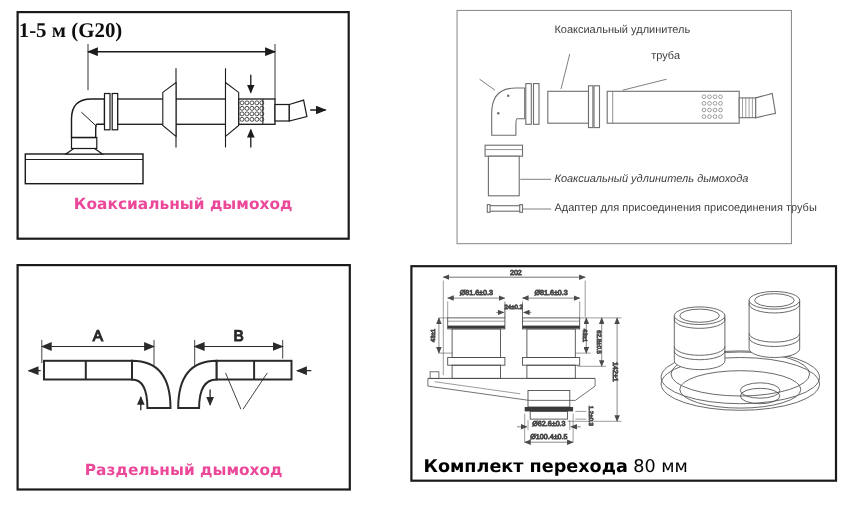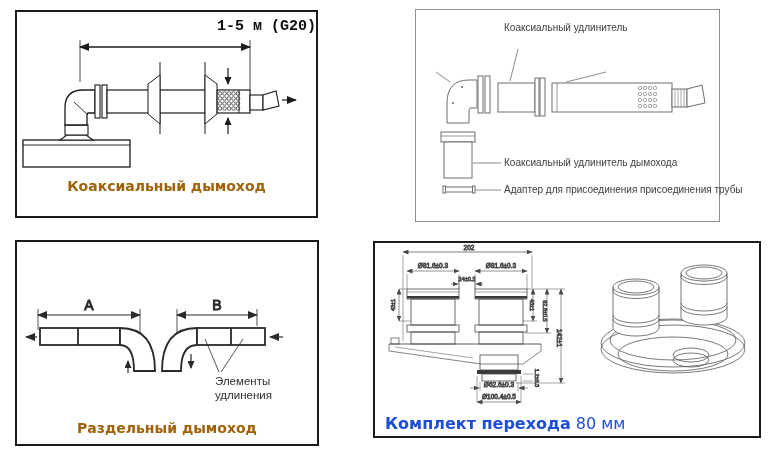--- a/index.html
+++ b/index.html
@@ -7,34 +7,34 @@
   .page { position:relative; width:778px; height:460px; background:#ffffff; overflow:hidden;
           font-family:"Liberation Sans", sans-serif; }
   .panel { position:absolute; background:#ffffff; }
   #panel-coaxial   { left:15px;  top:10px;  width:303px; height:208px; border:2px solid #1b1b1b; }
   #panel-components{ left:415px; top:9px;   width:305px; height:213px; border:1px solid #8f8f8f; }
   #panel-separate  { left:15px;  top:240px; width:304px; height:206px; border:2px solid #1b1b1b; }
   #panel-transition{ left:373px; top:241px; width:388px; height:197px; border:2px solid #1b1b1b; }
   svg.draw { position:absolute; left:0; top:0; display:block; }
   svg text { font-family:"Liberation Sans", sans-serif; }
 
-  .p1-title { position:absolute; top:6px; left:0; width:100%; text-align:right;
-              font-family:Liberation Mono, monospace; font-weight:bold; font-size:15px; color:#0d0d0d; }
+  .p1-title { position:absolute; top:6px; left:0; width:100%; text-align:left;
+              font-family:Liberation Serif, serif; font-weight:bold; font-size:19px; color:#0d0d0d; }
   .caption  { position:absolute; left:0; width:100%; text-align:center;
-              font-family:"DejaVu Sans", sans-serif; font-weight:bold; font-size:14px; color:#a16207; }
+              font-family:"DejaVu Sans", sans-serif; font-weight:bold; font-size:14px; color:#ec4899; }
   #panel-coaxial .caption { top:166px; }
   #panel-separate .caption { top:178px; }
 
   .lbl { position:absolute; font-size:10px; color:#3d3d3d; line-height:12.5px; white-space:nowrap; }
   .lbl span { display:block; }
 
   .ext-lbl { position:absolute; left:198px; top:132px; font-size:11.5px; line-height:14px; color:#2e2e2e; }
   .ext-lbl span { display:block; }
 
-  .p4-caption { position:absolute; left:10px; top:171px; font-size:16px; color:#1d4ed8;
+  .p4-caption { position:absolute; left:10px; top:171px; font-size:16px; color:#000000;
                 font-family:"DejaVu Sans", sans-serif; white-space:nowrap; }
   .p4-caption .b { font-weight:bold; }
   .p4-caption .r { font-weight:normal; margin-left:5px; }
 
   .dimtxt { font-size:6.5px; fill:#222; }
   .dimtxt5 { font-size:5.5px; fill:#222; }
 </style>
 </head>
 <body>
 
@@ -176,22 +176,23 @@
           <path d="M190,62 L150,72"></path>
           <path d="M57,153 H85"></path>
           <path d="M59,180 H85"></path>
         </g>
       </g>
     </svg>
     <div class="lbl" style="left:88px; top:12px;">
       <span>Коаксиальный удлинитель</span>
     </div>
     <div class="lbl" style="left:176px; top:36px;">
+      <span>труба</span>
     </div>
-    <div class="lbl" style="left:88px; top:147px;">Коаксиальный удлинитель дымохода</div>
+    <div class="lbl" style="left:88px; top:147px;font-style:italic;">Коаксиальный удлинитель дымохода</div>
     <div class="lbl" style="left:88px; top:174px;">Адаптер для присоединения присоединения трубы</div>
   </div>
 
   <div class="panel" id="panel-separate">
     <svg class="draw" width="300" height="202" viewBox="0 0 300 202">
       <defs>
         <marker id="p3a" markerWidth="10" markerHeight="8" refX="9" refY="4" orient="auto-start-reverse" markerUnits="userSpaceOnUse">
           <path d="M0,0 L10,4 L0,8 Z" fill="#2a2a2a"></path>
         </marker>
         <marker id="p3s" markerWidth="8" markerHeight="7" refX="7" refY="3.5" orient="auto-start-reverse" markerUnits="userSpaceOnUse">
@@ -232,24 +233,20 @@
         </g>
         <g>
           <path d="M266,95 H253" stroke-width="1.2" marker-end="url(#p3a)"></path>
         </g>
         <g stroke-width="0.8">
           <path d="M202,130 L188,97"></path>
           <path d="M204,130 L226,97"></path>
         </g>
       </g>
     </svg>
-    <div class="ext-lbl">
-      <span>Элементы</span>
-      <span>удлинения</span>
-    </div>
     <div class="caption">Раздельный дымоход</div>
   </div>
 
   <div class="panel" id="panel-transition">
     <svg class="draw" width="384" height="193" viewBox="0 0 384 193">
       <defs>
         <marker id="p4s" markerWidth="6" markerHeight="5" refX="5.5" refY="2.5" orient="auto-start-reverse" markerUnits="userSpaceOnUse">
           <path d="M0,0 L6,2.5 L0,5 Z" fill="#4a4a4a"></path>
         </marker>
       </defs>

